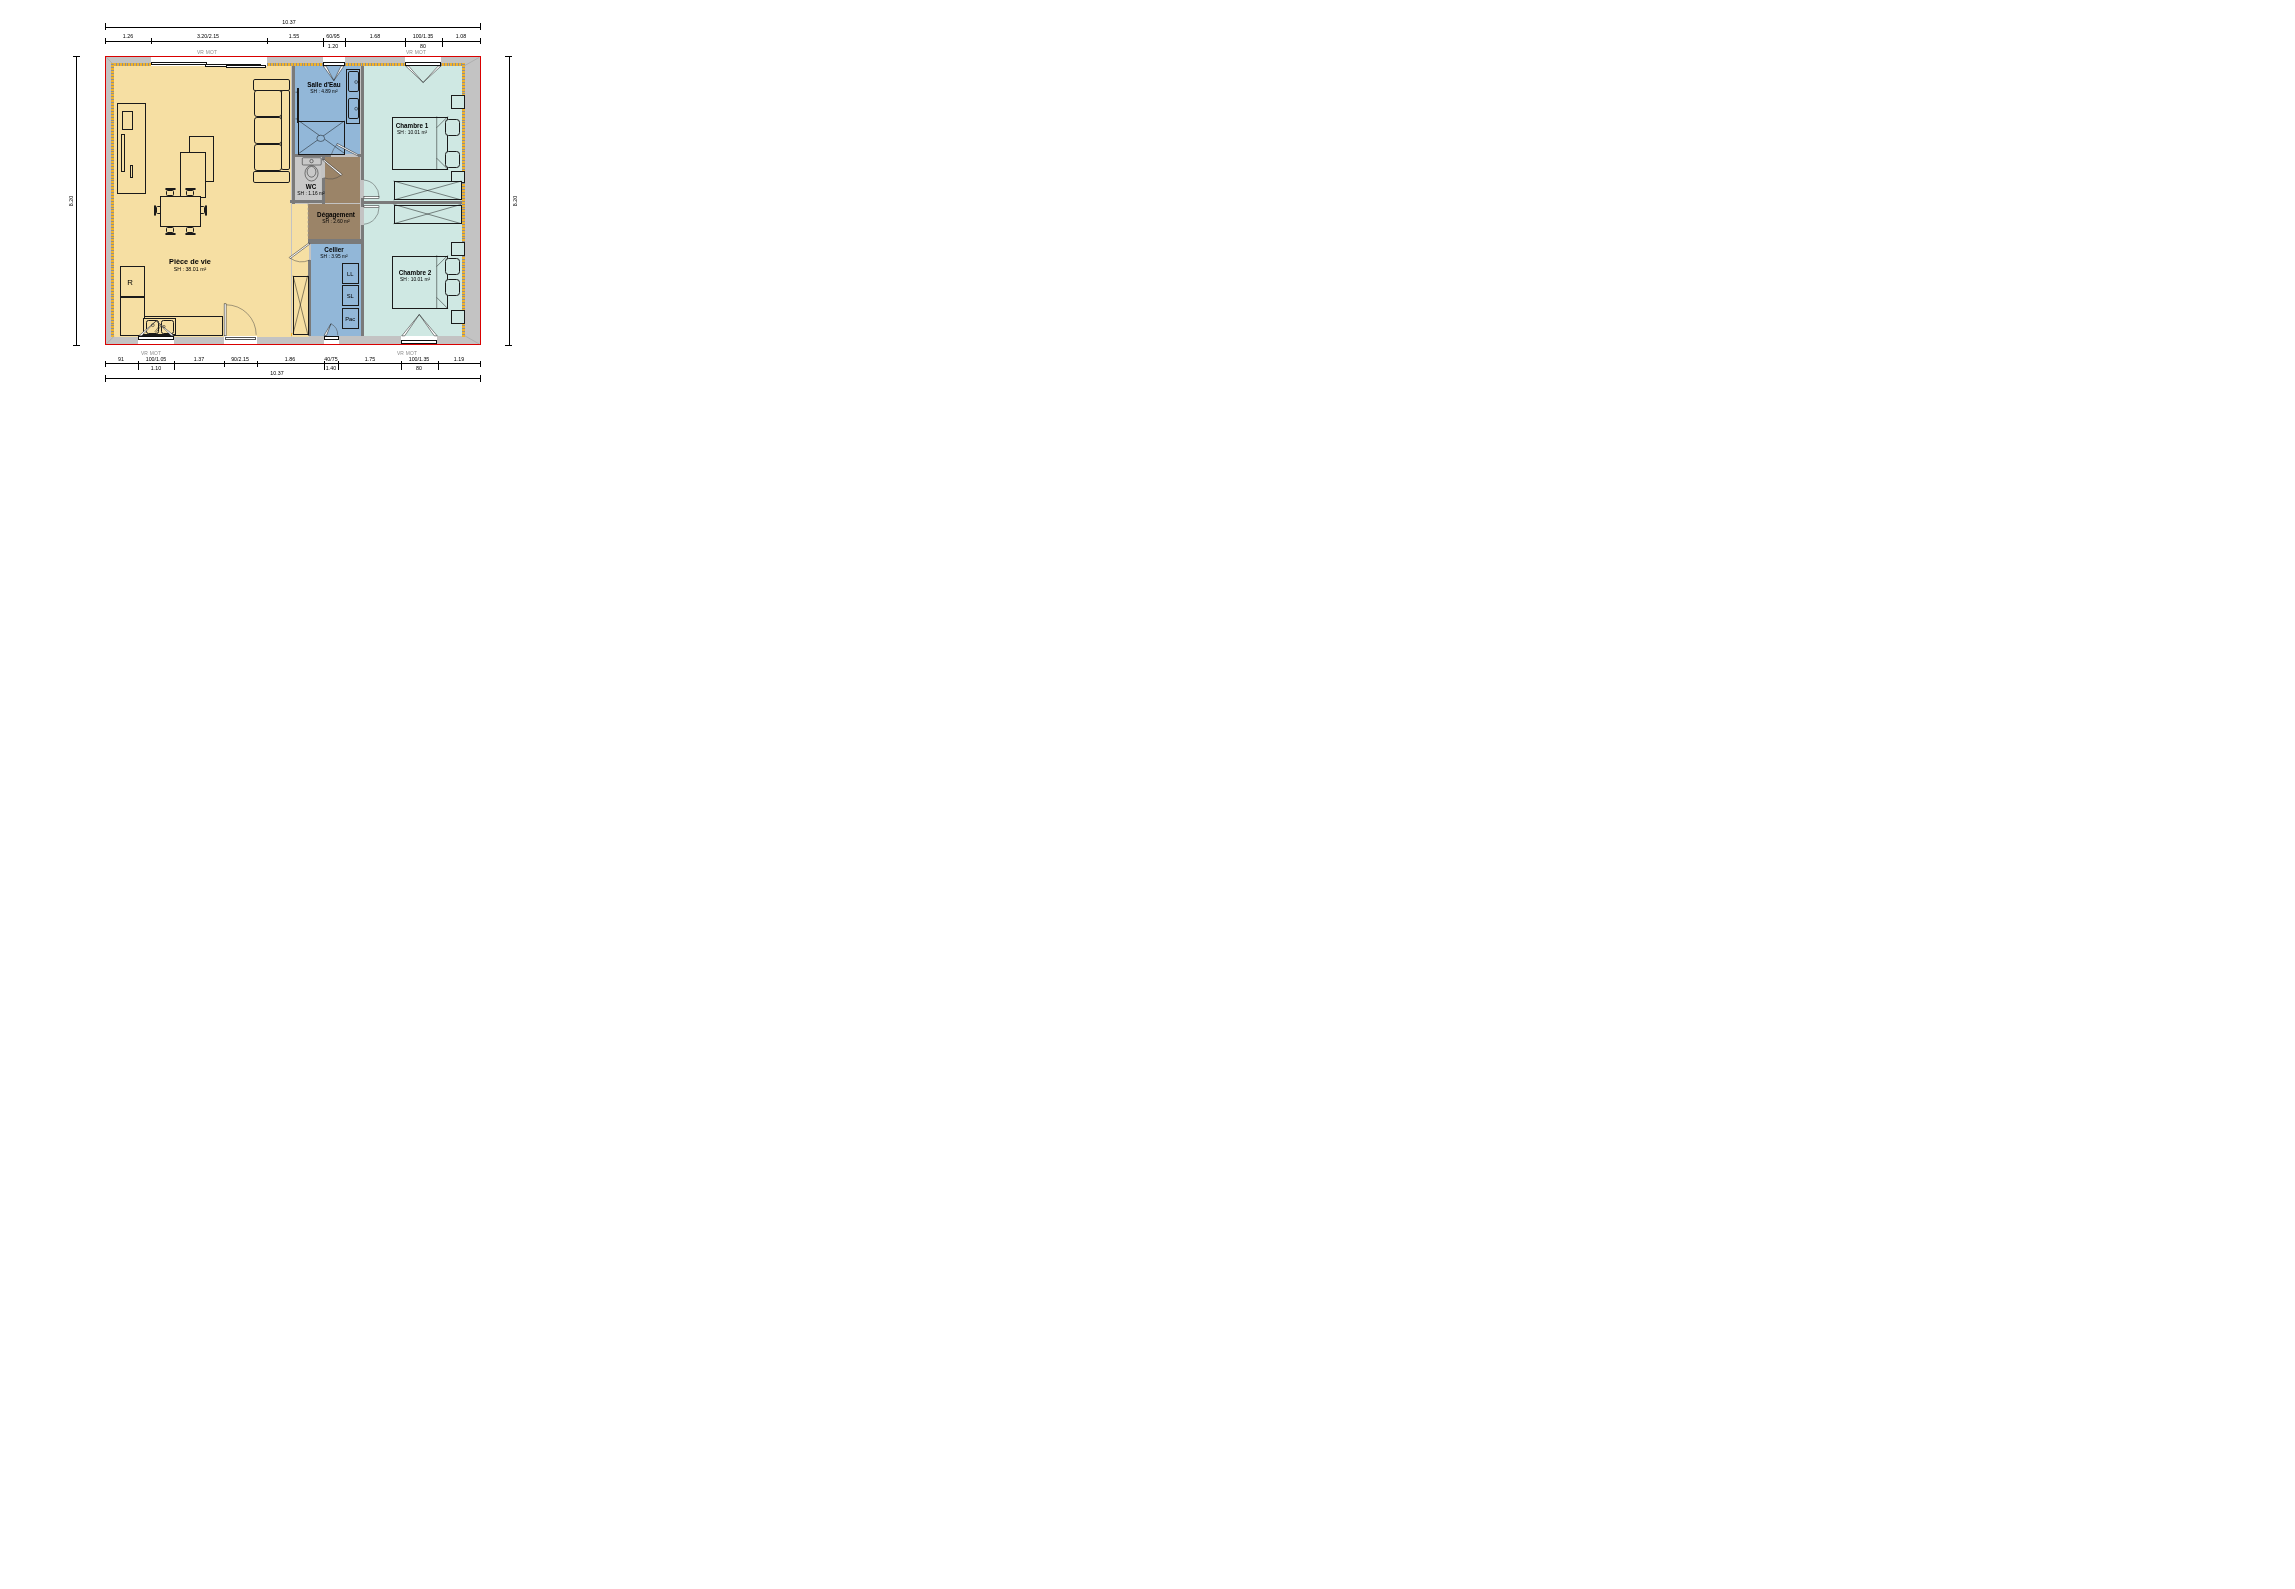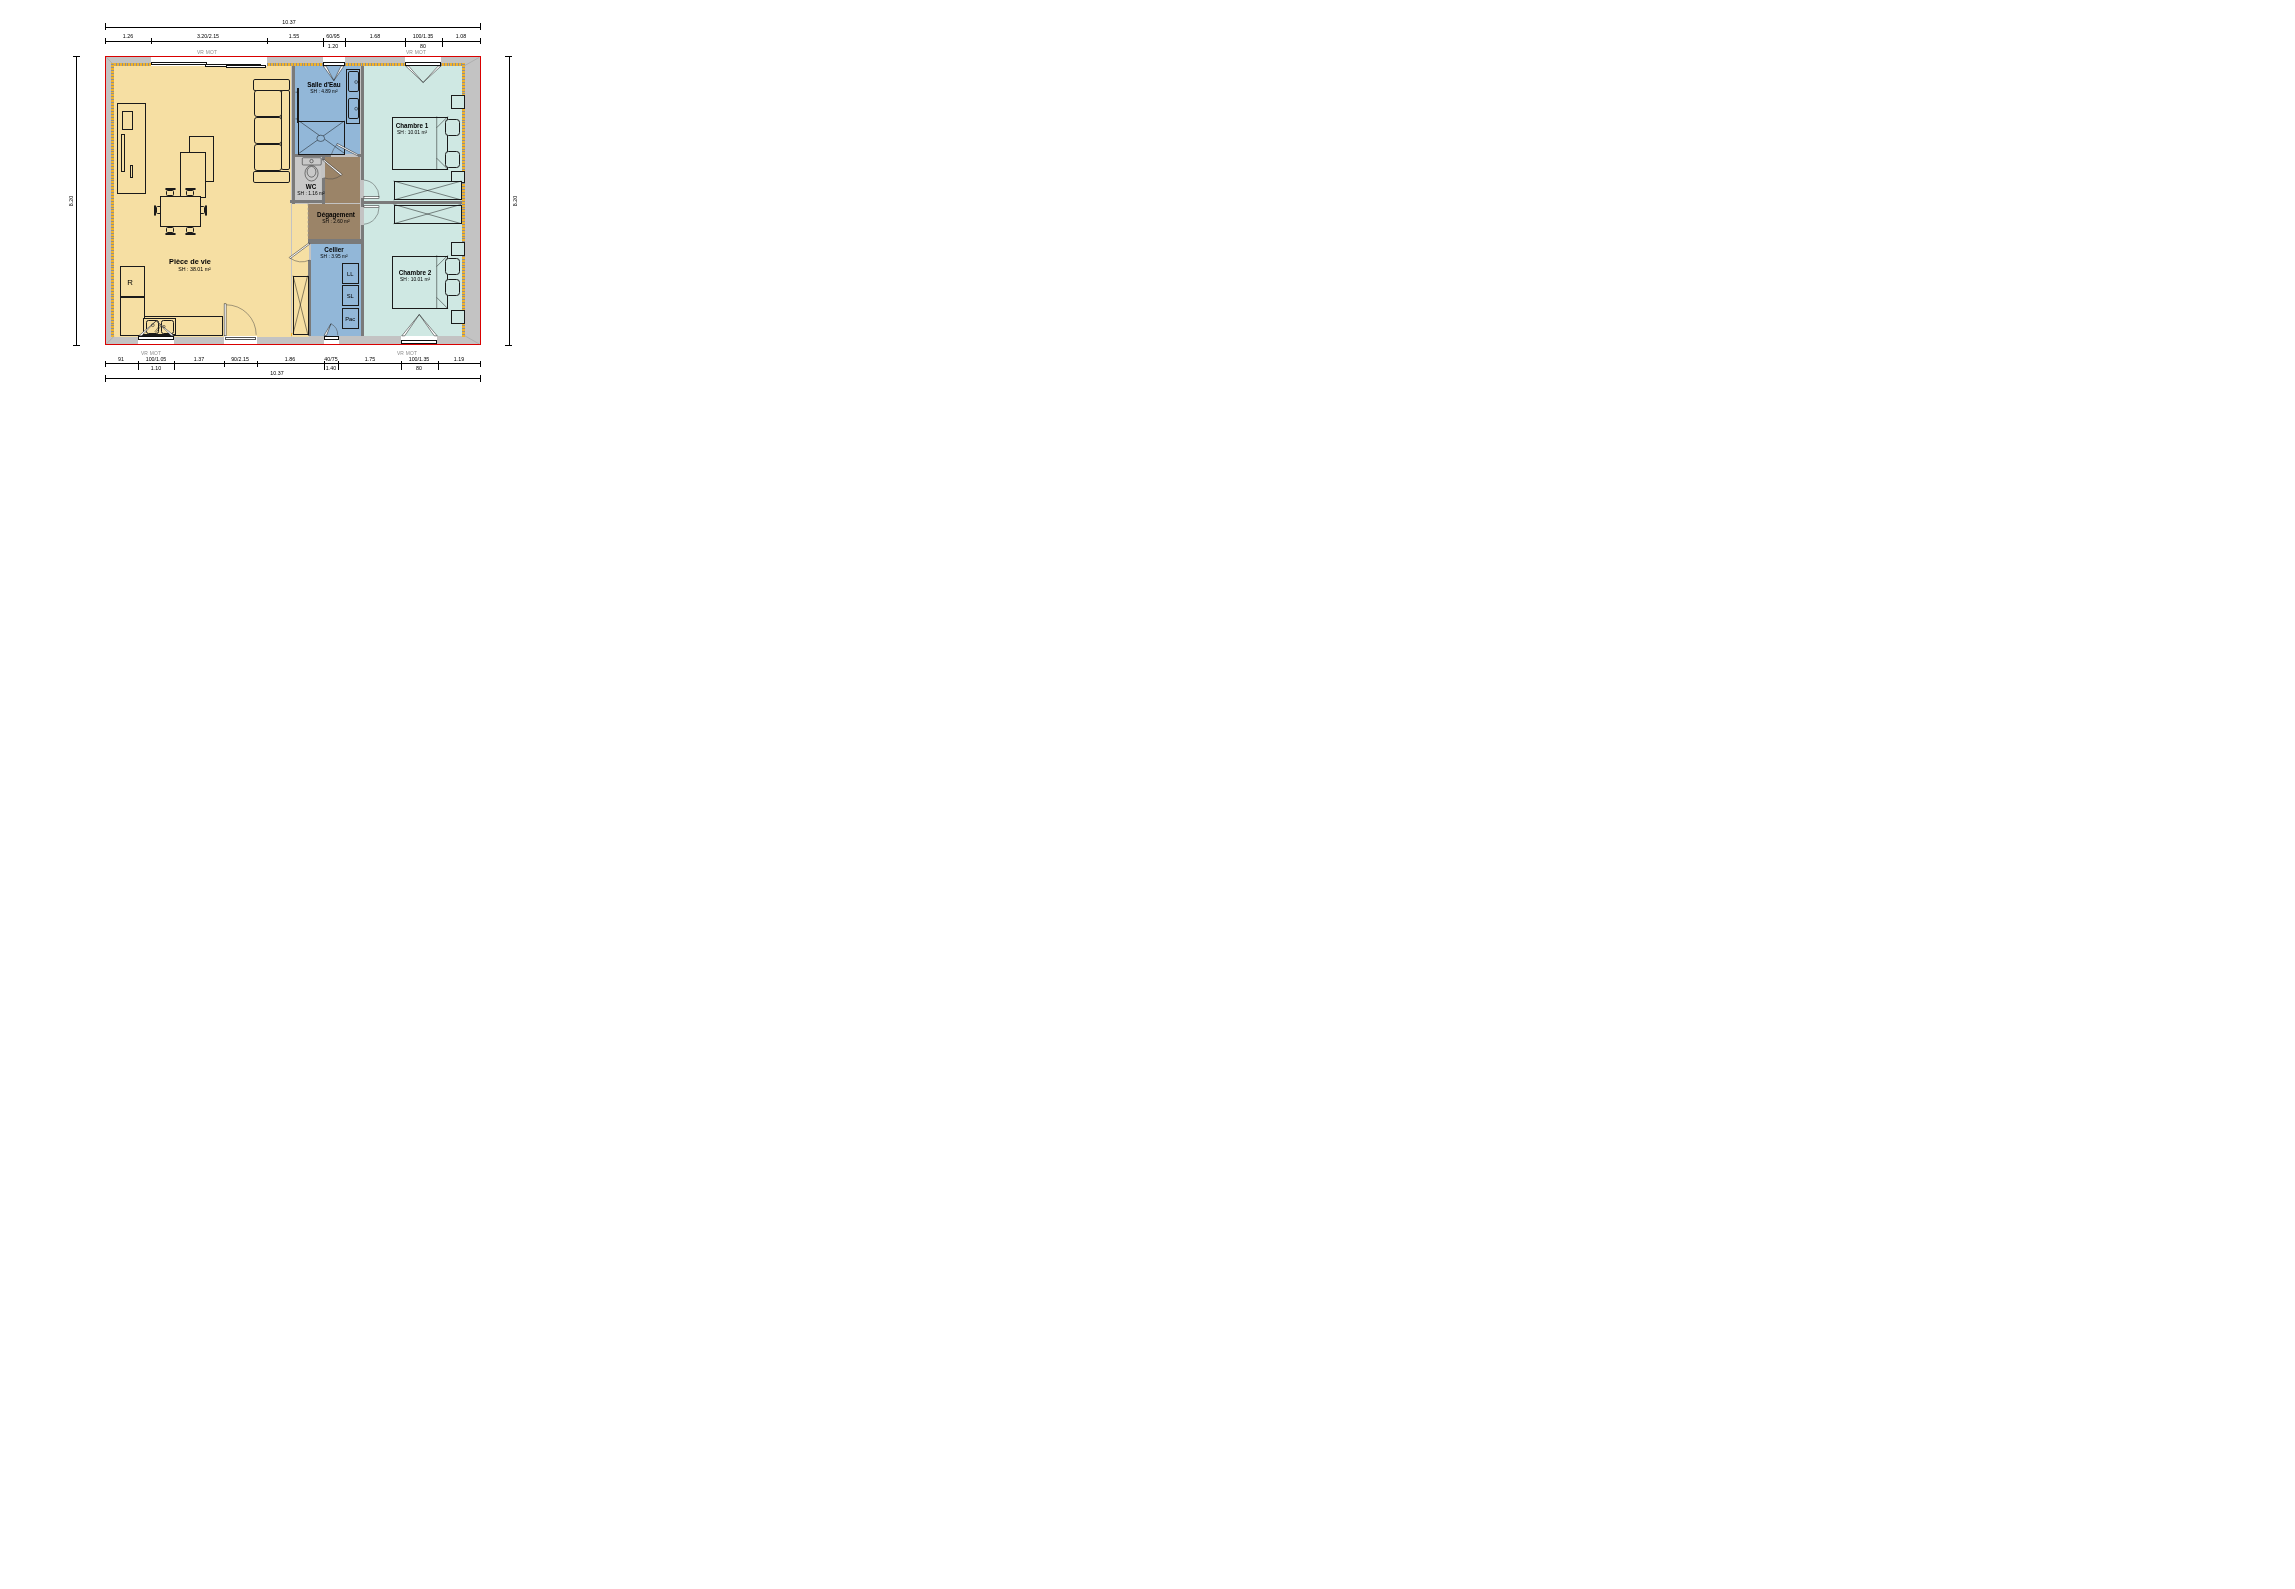--- a/index.html
+++ b/index.html
@@ -291,21 +291,21 @@
     <g stroke="#111" stroke-width="1" fill="none">
       <line x1="899" y1="240" x2="899" y2="349"></line>
       <polyline points="922,240 899,263"></polyline>
       <polyline points="922,349 899,326"></polyline>
       <line x1="899" y1="526" x2="899" y2="636"></line>
       <polyline points="922,526 899,549"></polyline>
       <polyline points="922,636 899,613"></polyline>
     </g>
   </svg>
 
-  <div class="roomlbl" style="left:190px;top:265px;text-align:right;">
+  <div class="roomlbl" style="left:190px;top:265px;">
     <div class="t" style="font-size:7.3px;">Pièce de vie</div>
     <div class="a" style="font-size:5.3px;">SH : 38.01 m²</div>
   </div>
   <div class="roomlbl" style="left:324px;top:88px;">
     <div class="t">Salle d'Eau</div>
     <div class="a">SH : 4.89 m²</div>
   </div>
   <div class="roomlbl" style="left:311px;top:190px;">
     <div class="t">WC</div>
     <div class="a">SH : 1.16 m²</div>

